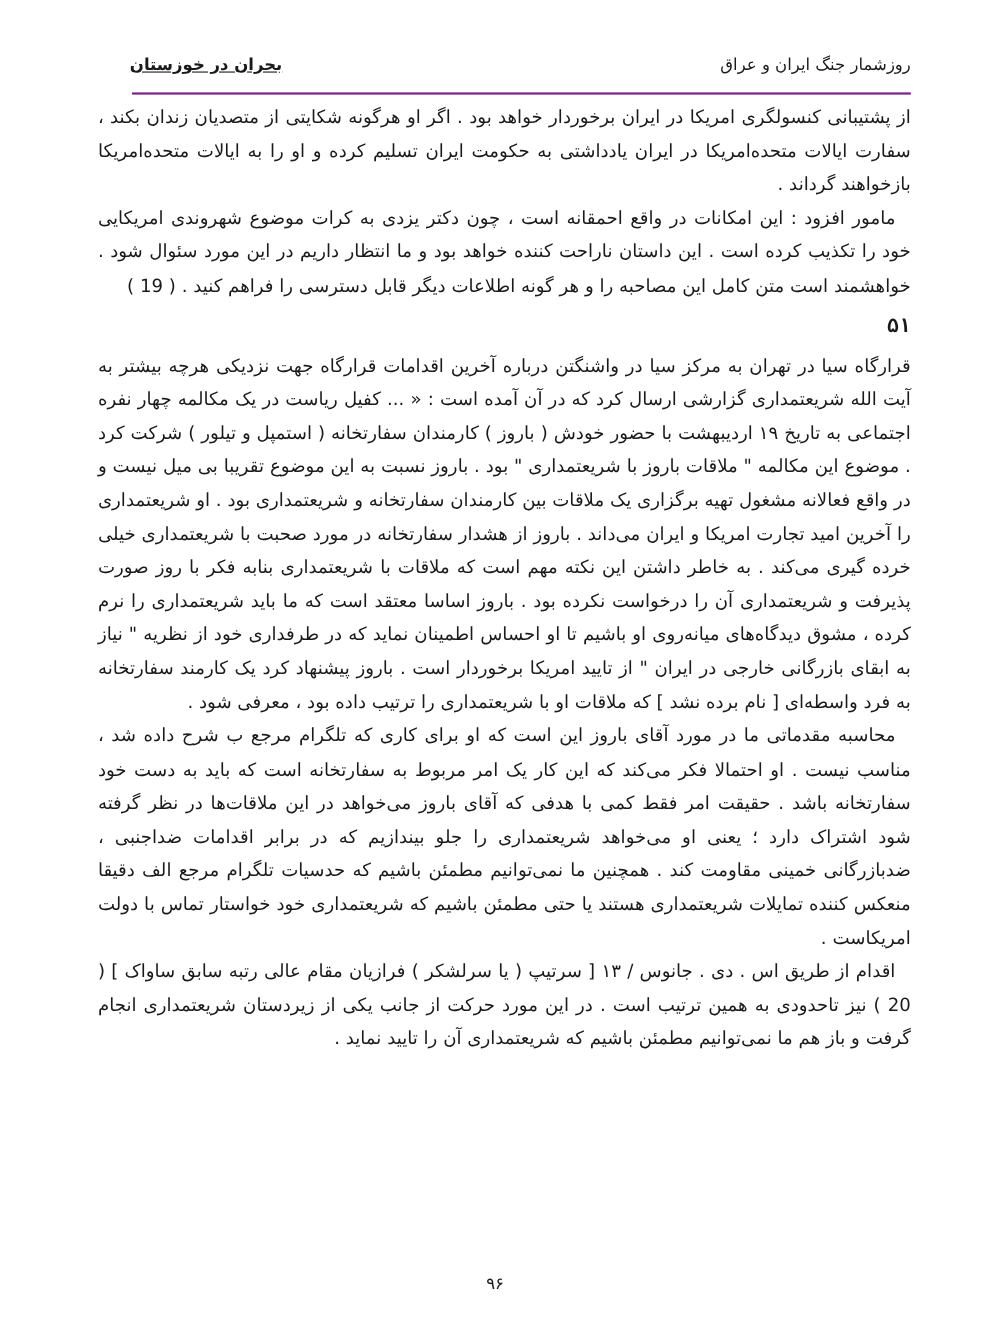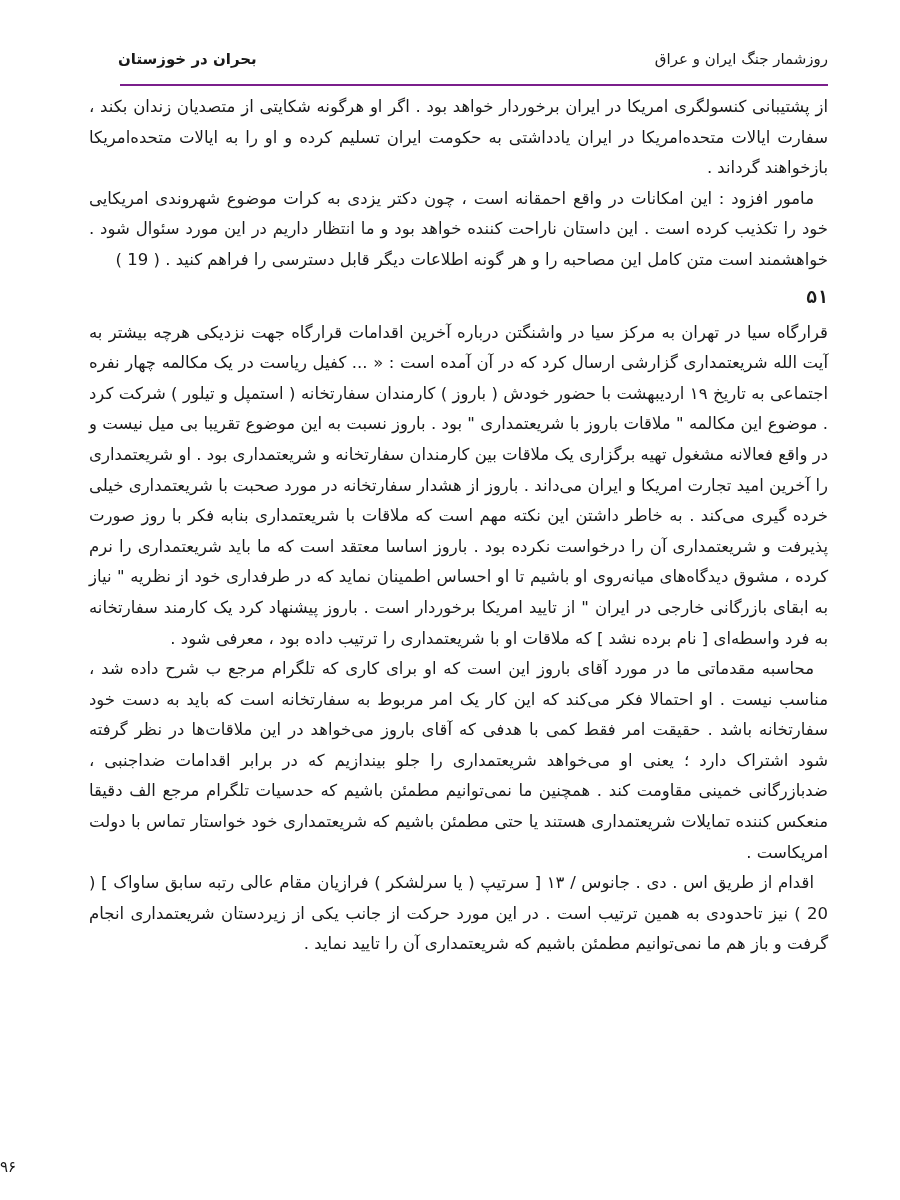--- a/index.html
+++ b/index.html
@@ -1,27 +1,27 @@
 <!DOCTYPE html>
 <html><head>
 <meta charset="utf-8">
 <style>
   html, body { margin:0; padding:0; background:#ffffff; }
   body { width:900px; height:1200px; position:relative; overflow:hidden;
          font-family:"DejaVu Sans", sans-serif; color:#1a1a1a; }
   .header { position:absolute; left:118px; right:72px; top:50px; height:36px; direction:rtl; }
   .header .right-title { position:absolute; right:0; top:0; font-weight:normal; font-size:15px; }
-  .header .left-title { position:absolute; left:0; top:0; font-weight:bold; font-size:15px; }
+  .header .left-title { position:absolute; left:0; top:0; font-weight:bold; font-size:15px;text-decoration:underline; }
   .rule { position:absolute; left:120px; right:72px; top:84px; height:2px; background:#7b1f8c; }
   .body { position:absolute; left:89px; right:72px; top:92px; direction:rtl; text-align:justify;
           font-size:16.5px; line-height:30.6px; }
   .body p { margin:0; }
   .indent { text-indent:14px; }
   .section-num { font-weight:bold; font-size:18px; margin:6px 0 4px 0 !important; line-height:32px;font-family:Liberation Mono, monospace; }
-  .footer { position:absolute; left:0; right:0; top:1158px; text-align:left; font-size:15px; }
+  .footer { position:absolute; left:0; right:0; top:1158px; text-align:center; font-size:15px; }
 </style>
 </head>
 <body>
 
 <div class="header">
   <span class="right-title">روزشمار جنگ ایران و عراق</span>
   <span class="left-title">بحران در خوزستان</span>
 </div>
 <div class="rule"></div>
 

